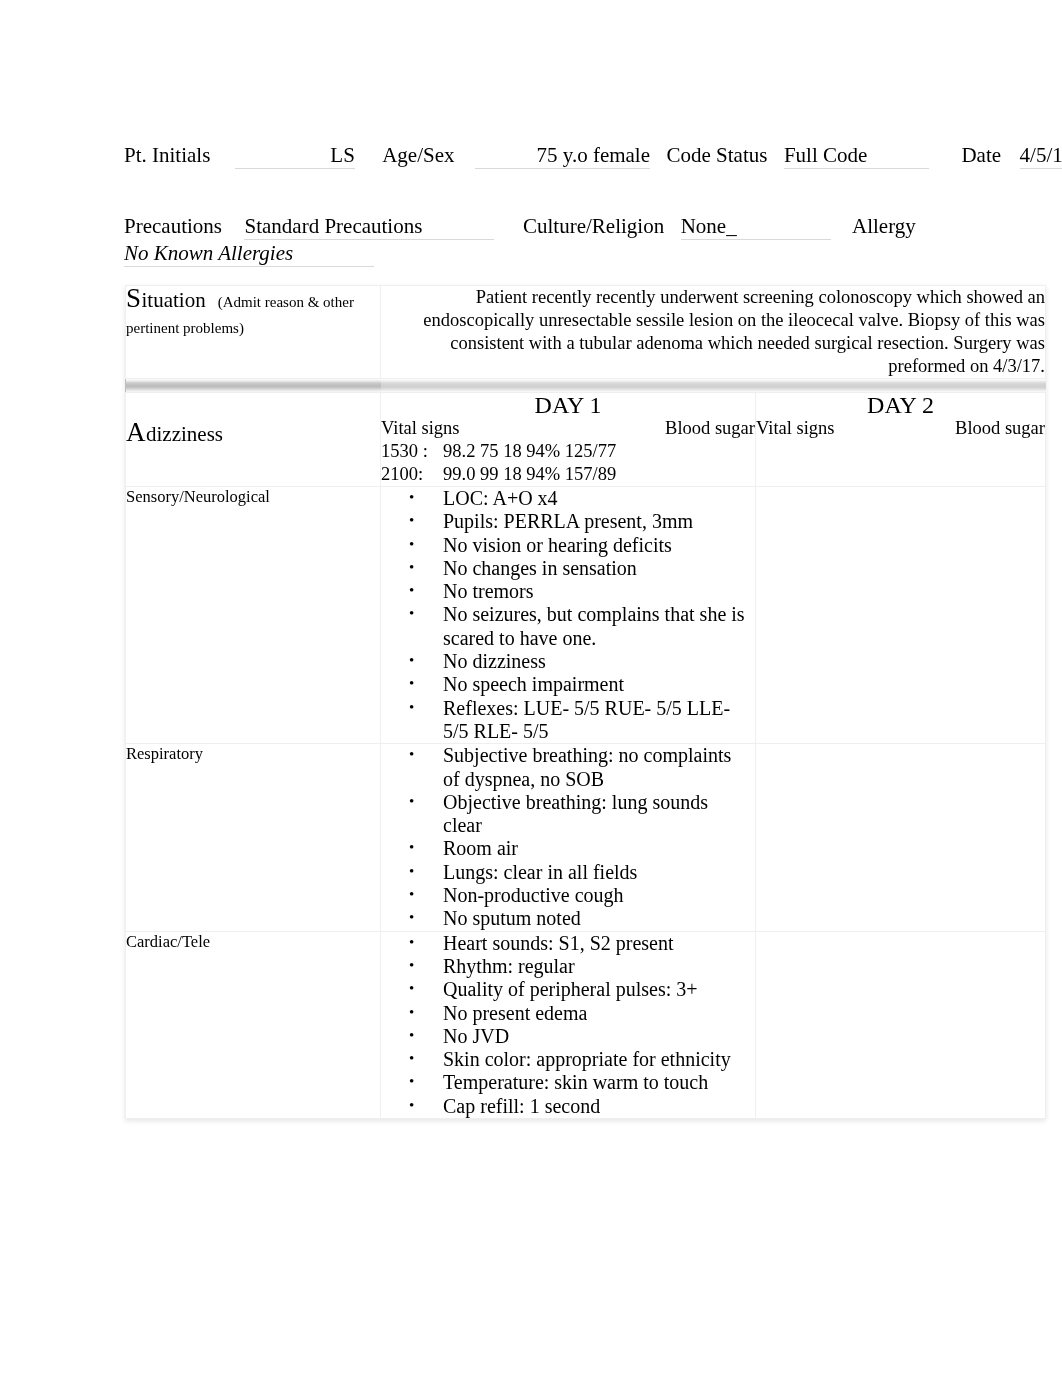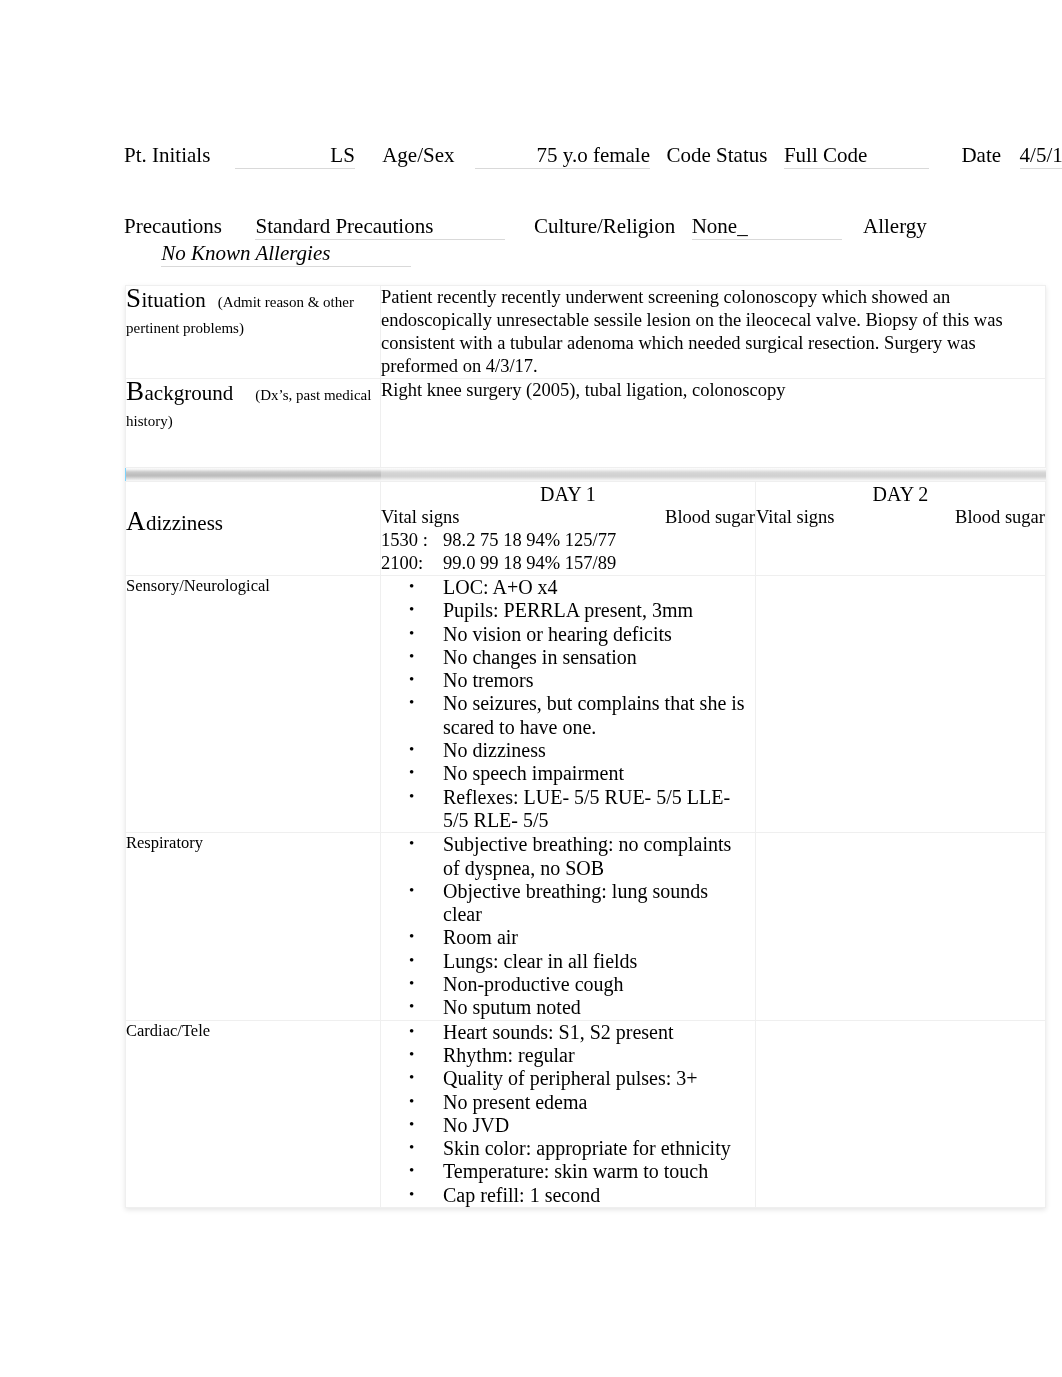--- a/index.html
+++ b/index.html
@@ -52,21 +52,21 @@
   }
   .gap { display: inline-block; }
 
   .hdr-row1 { margin-bottom: 6px; }
   .w-initials { width: 120px; }
   .w-agesex   { width: 175px; }
   .w-code     { width: 145px; }
   .w-date     { width: 96px; }
 
   .hdr-row2 { margin-top: 44px; }
-  .w-prec    { width: 250px; margin-left: 11px; }
+  .w-prec    { width: 250px; }
   .w-culture { width: 150px; }
   .w-allergy { width: 250px; font-style: italic; }
 
   
   .sbar-table {
     position: absolute;
     left: 125px;
     top: 285px;
     width: 920px;
     border-collapse: collapse;
@@ -98,41 +98,41 @@
   .sec-name { font-size: 21px; }
   .sec-sub {
     font-size: 15px;
   }
   .sec-sub-pre { display: inline-block; width: 12px; }
 
   .body-cell {
     padding: 11px 12px 14px 12px;
     font-size: 18.5px;
     line-height: 23px;
-    text-align: left;
+    text-align: right;
   }
   .body-cell p { margin: 0; }
 
   
   .divider-row td {
     border: none;
     padding: 0;
     height: 13px;
     background: linear-gradient(to bottom,
                 #ffffff 0%, #c9c9c9 28%, #b9b9b9 55%, #e9e9e9 85%, #ffffff 100%);
   }
   .divider-row td.dv-gap {
     background: linear-gradient(to bottom,
                 #ffffff 0%, #d6d6d6 30%, #cfcfcf 60%, #f1f1f1 88%, #ffffff 100%);
   }
 
   
   .dayhdr {
     text-align: center;
-    font-size: 20px;
+    font-size: 24px;
     padding: 2px 0 0 0;
     line-height: 24px;
     border-bottom: none !important;
   }
   .assess-cell {
     padding: 20px 14px 14px 16px;
     font-size: 21px;
   }
   .vitals-cell {
     padding: 0 10px 12px 10px;
@@ -230,28 +230,20 @@
 
       <tr>
         <td class="sec-head">
           <span class="dropcap">S</span><span class="sec-name">ituation</span><span class="sec-sub-pre"></span><span class="sec-sub">(Admit reason &amp; other pertinent problems)</span>
         </td>
         <td class="body-cell" colspan="2">
           <p>Patient recently recently underwent screening colonoscopy which showed an endoscopically unresectable sessile lesion on the ileocecal valve. Biopsy of this was consistent with a tubular adenoma which needed surgical resection. Surgery was preformed on 4/3/17.</p>
         </td>
       </tr>
 
-      <tr>
-        <td class="sec-head" style="padding-bottom:34px">
-          <span class="dropcap">B</span><span class="sec-name">ackground</span><span class="sec-sub-pre" style="width:22px"></span><span class="sec-sub">(Dx’s, past medical history)</span>
-        </td>
-        <td class="body-cell" colspan="2">
-          <p>Right knee surgery (2005), tubal ligation, colonoscopy</p>
-        </td>
-      </tr>
 
       <tr class="divider-row">
         <td></td>
         <td class="dv-gap"></td>
         <td class="dv-gap"></td>
       </tr>
 
       <tr>
         <td style="border-bottom:none"></td>
         <td class="dayhdr">DAY 1</td>

